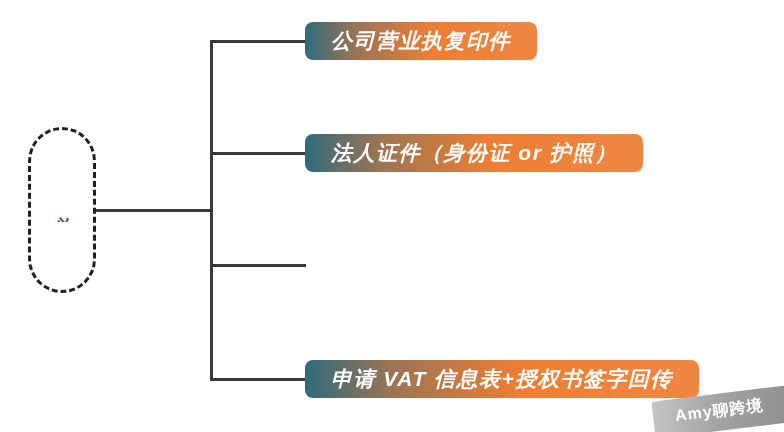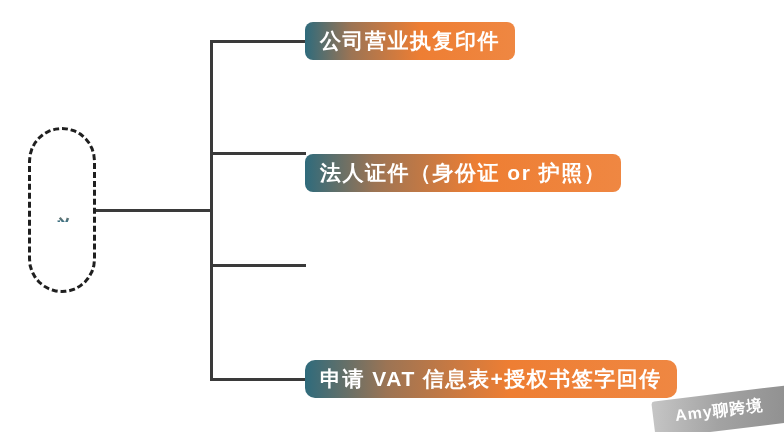--- a/index.html
+++ b/index.html
@@ -56,36 +56,37 @@
     color: transparent;
   }
 
   
   .node {
     position: absolute;
     left: 305px;
     height: 38px;
     display: flex;
     align-items: center;
-    padding: 0 15px;
+    padding: 0 26px;
     border-radius: 8px;
     background: linear-gradient(90deg, #2f6b7c 0%, #9c7454 22%, #ee7e33 55%, #ef8742 100%);
     box-sizing: border-box;
     white-space: nowrap;
+    font-style: italic;
   }
   .node span {
     color: #ffffff;
     font-size: 21px;
     font-weight: bold;
     letter-spacing: 1.5px;
   }
   .n1 { top: 22px; }
-  .n2 { top: 134px; margin-top: 20px; }
+  .n2 { top: 134px; }
   .n3 { top: 247px; }
-  .n4 { top: 360px; border-radius: 10px; }
+  .n4 { top: 360px; }
 
   
   .watermark {
     position: absolute;
     right: -14px;
     bottom: 2px;
     padding: 7px 34px 9px 22px;
     background: linear-gradient(100deg, #c6c6c6 0%, #a3a3a3 45%, #8d8d8d 100%);
     transform: rotate(-7deg);
     border-radius: 3px;

